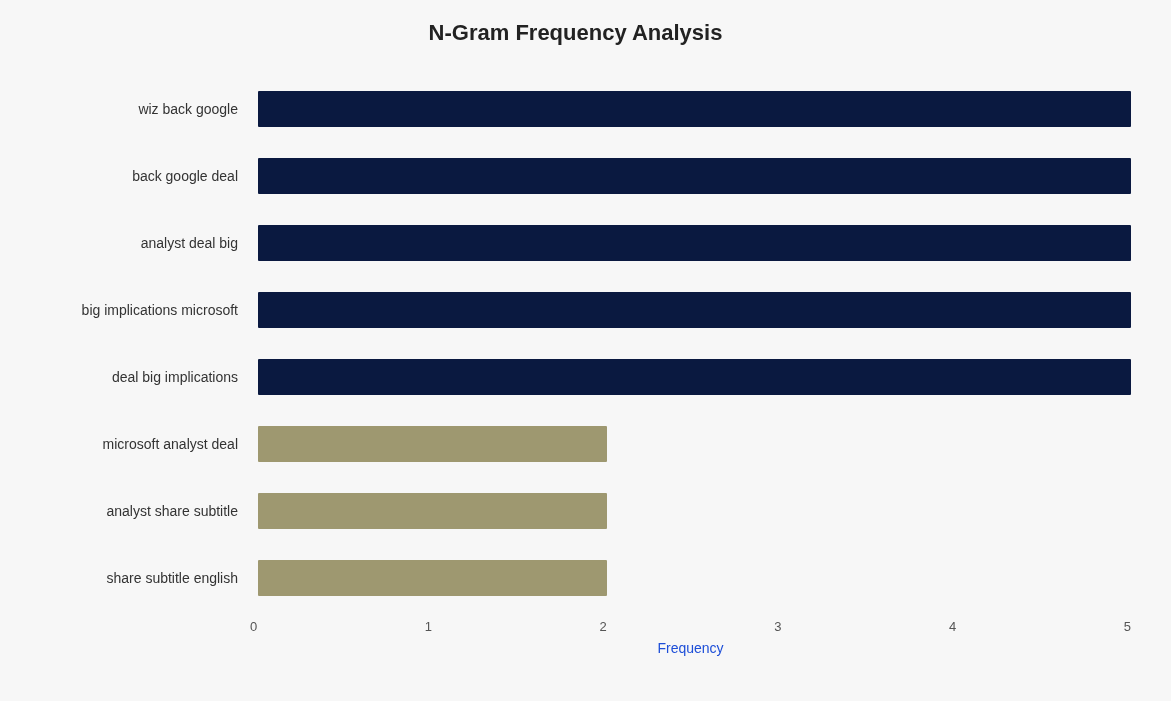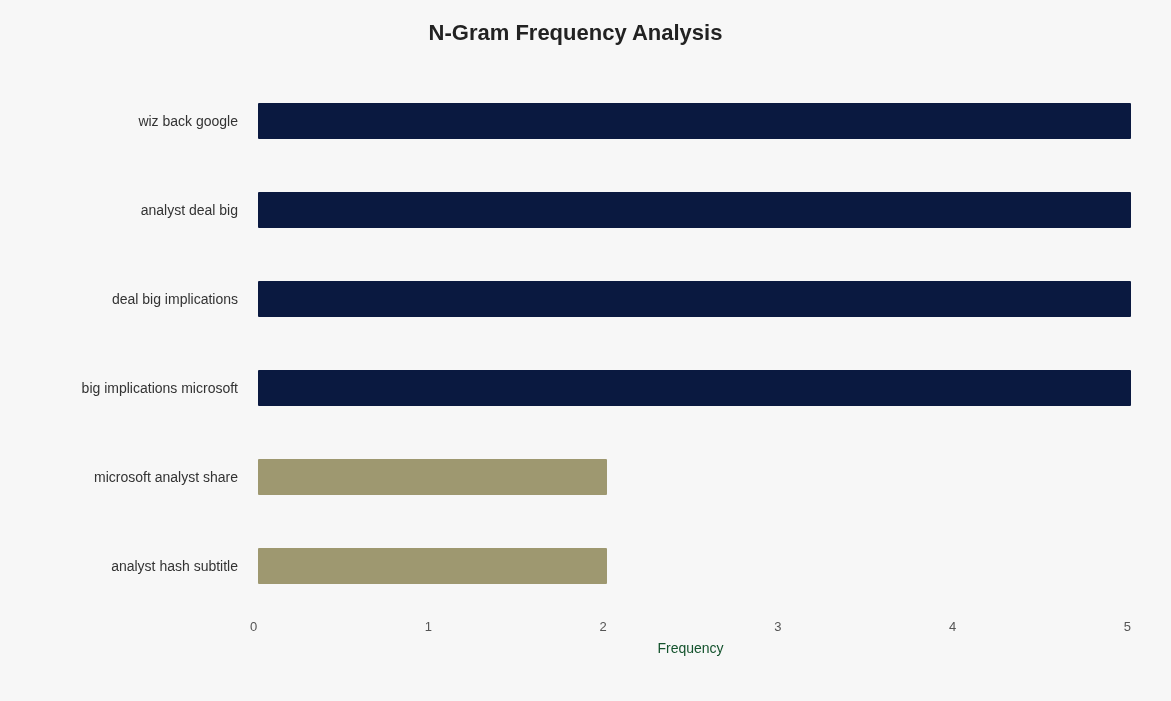--- a/index.html
+++ b/index.html
@@ -80,65 +80,77 @@
       padding-right: 0px;
     }
     .x-tick {
       font-size: 13px;
       color: #555;
       text-align: center;
     }
     .x-label {
       text-align: center;
       font-size: 14px;
-      color: #14532d;
+      color: #1d4ed8;
       margin-top: 6px;
       margin-left: 230px;
     }
   </style>
 </head>
 <body>
 
 <div class="chart-container">
   <div class="chart-title">N-Gram Frequency Analysis</div>
   <div class="chart-area">
     <div class="bars-section" id="bars-section">
 
     <div class="bar-row">
           <div class="bar-label">wiz back google</div>
           <div class="bar-track">
             <div class="bar-fill" style="width: 100%; background-color: rgb(10, 25, 64);"></div>
           </div>
         </div>
         <div class="bar-row">
+          <div class="bar-label">back google deal</div>
+          <div class="bar-track">
+            <div class="bar-fill" style="width: 100%; background-color: rgb(10, 25, 64);"></div>
+          </div>
+        </div>
+        <div class="bar-row">
           <div class="bar-label">analyst deal big</div>
+          <div class="bar-track">
+            <div class="bar-fill" style="width: 100%; background-color: rgb(10, 25, 64);"></div>
+          </div>
+        </div>
+        <div class="bar-row">
+          <div class="bar-label">big implications microsoft</div>
           <div class="bar-track">
             <div class="bar-fill" style="width: 100%; background-color: rgb(10, 25, 64);"></div>
           </div>
         </div>
         <div class="bar-row">
           <div class="bar-label">deal big implications</div>
           <div class="bar-track">
             <div class="bar-fill" style="width: 100%; background-color: rgb(10, 25, 64);"></div>
           </div>
         </div>
         <div class="bar-row">
-          <div class="bar-label">big implications microsoft</div>
-          <div class="bar-track">
-            <div class="bar-fill" style="width: 100%; background-color: rgb(10, 25, 64);"></div>
-          </div>
-        </div>
-        <div class="bar-row">
-          <div class="bar-label">microsoft analyst share</div>
+          <div class="bar-label">microsoft analyst deal</div>
           <div class="bar-track">
             <div class="bar-fill" style="width: 40%; background-color: rgb(158, 152, 112);"></div>
           </div>
         </div>
         <div class="bar-row">
-          <div class="bar-label">analyst hash subtitle</div>
+          <div class="bar-label">analyst share subtitle</div>
+          <div class="bar-track">
+            <div class="bar-fill" style="width: 40%; background-color: rgb(158, 152, 112);"></div>
+          </div>
+        </div>
+        <div class="bar-row">
+          <div class="bar-label">share subtitle english</div>
           <div class="bar-track">
             <div class="bar-fill" style="width: 40%; background-color: rgb(158, 152, 112);"></div>
           </div>
         </div>
       </div>
     <div class="x-axis" id="x-axis-ticks-container">
     <div class="x-axis-ticks">
           <div class="x-tick">0</div>
           <div class="x-tick">1</div>
           <div class="x-tick">2</div>

